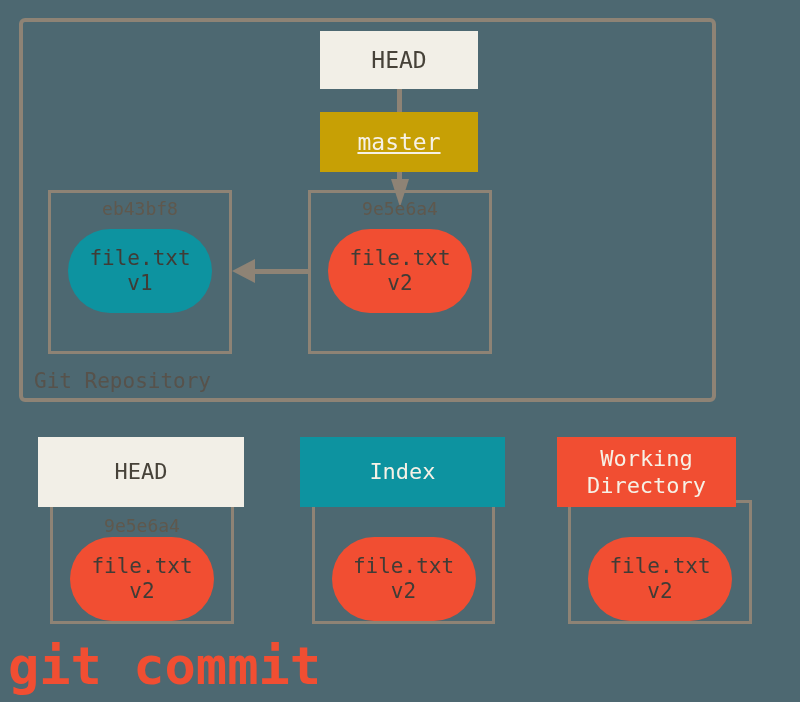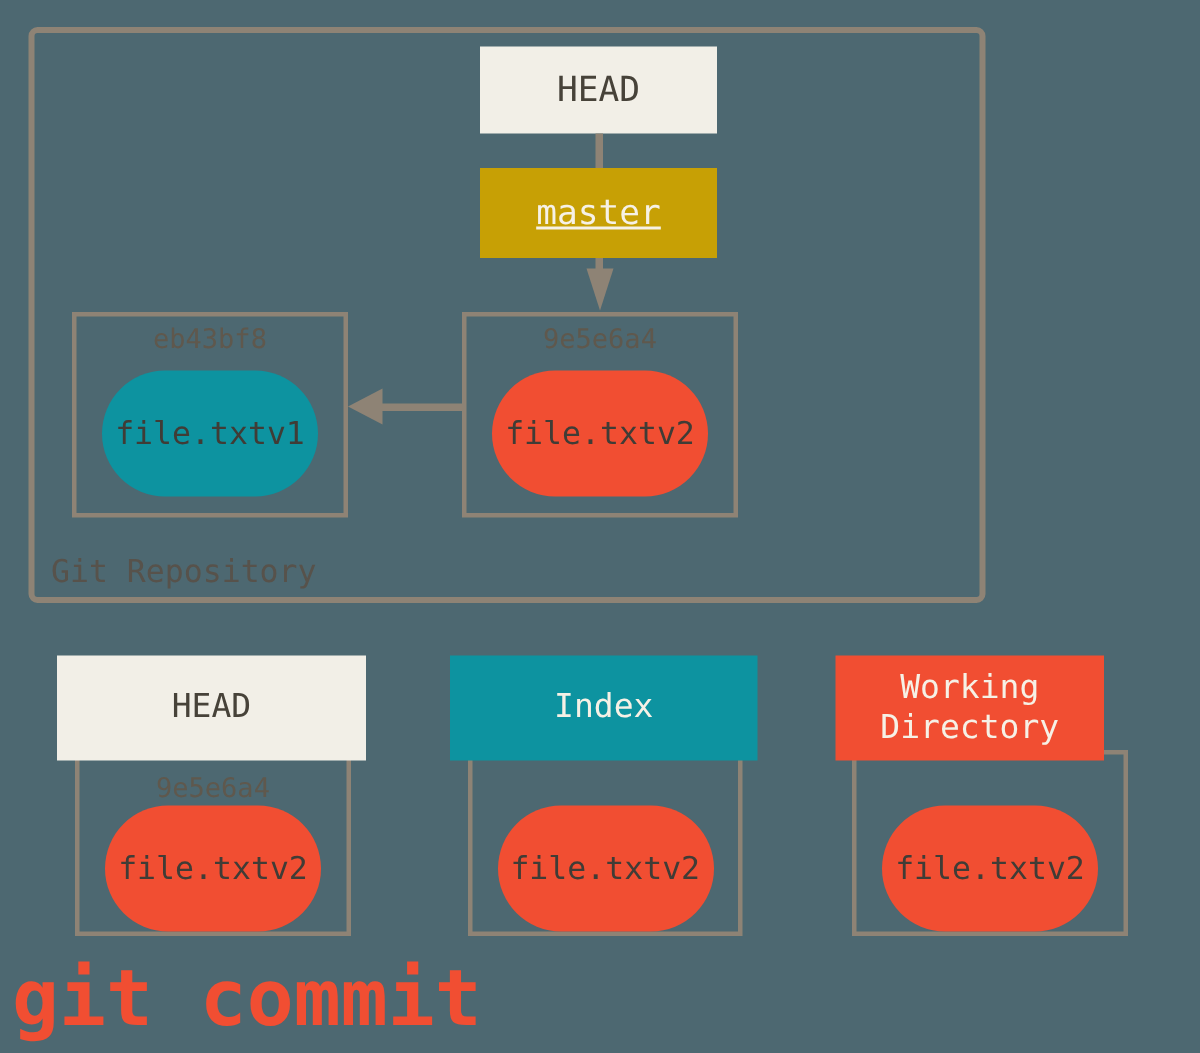--- a/index.html
+++ b/index.html
@@ -4,21 +4,21 @@
 <style>
   html,body { margin:0; padding:0; }
   .stage {
     position:relative; width:800px; height:702px;
     background:var(--bg,#4d6871);
     font-family:"DejaVu Sans Mono","Liberation Mono",monospace;
     overflow:hidden;
   }
   
   .repo-box {
-    position:absolute; left:19px; top:18px; width:638px; height:384px;
+    position:absolute; left:19px; top:18px; width:697px; height:384px;
     border:4px solid var(--tan,#8e8375); border-radius:6px; box-sizing:border-box;
   }
   .repo-label {
     position:absolute; left:11px; bottom:5px;
     font-size:21px; color:var(--labeltext,#57524b); white-space:nowrap;
   }
   
   .ref-box {
     position:absolute; width:158px; box-sizing:border-box;
     display:flex; align-items:center; justify-content:center;
@@ -36,30 +36,30 @@
     border-top:28px solid var(--tan,#8e8375);
   }
   .parent-line { position:absolute; left:254px; top:269px; width:54px; height:5px; background:var(--tan,#8e8375); }
   .arrowhead-left {
     position:absolute; left:232px; top:259px; width:0; height:0;
     border-top:12px solid transparent; border-bottom:12px solid transparent;
     border-right:23px solid var(--tan,#8e8375);
   }
   
   .commit-box {
-    position:absolute; top:208px; width:184px; height:137px;
+    position:absolute; top:190px; width:184px; height:164px;
     border:3px solid var(--tan,#8e8375); box-sizing:border-box;
   }
   .commit-1 { left:48px; }
   .commit-2 { left:308px; }
   .sha { text-align:center; margin-top:5px; font-size:18px; color:var(--sha,#5f584d); }
   .blob {
     position:absolute; left:50%; transform:translateX(-50%);
     width:144px; height:84px; border-radius:42px;
-    display:flex; flex-direction:row; align-items:center; justify-content:center;
+    display:flex; flex-direction:column; align-items:center; justify-content:center;
     font-size:21px; line-height:1.18; color:var(--blobtext,#403c36); text-align:center;
   }
   .commit-box .blob { top:36px; }
   .blob.teal { background:var(--teal,#0d93a0); }
   .blob.red  { background:var(--red,#f14e32); }
   
   .area-header {
     position:absolute; top:437px; height:70px; z-index:2; box-sizing:border-box;
     display:flex; align-items:center; justify-content:center; text-align:center;
     font-size:22px; line-height:1.25; padding:0 10px;

